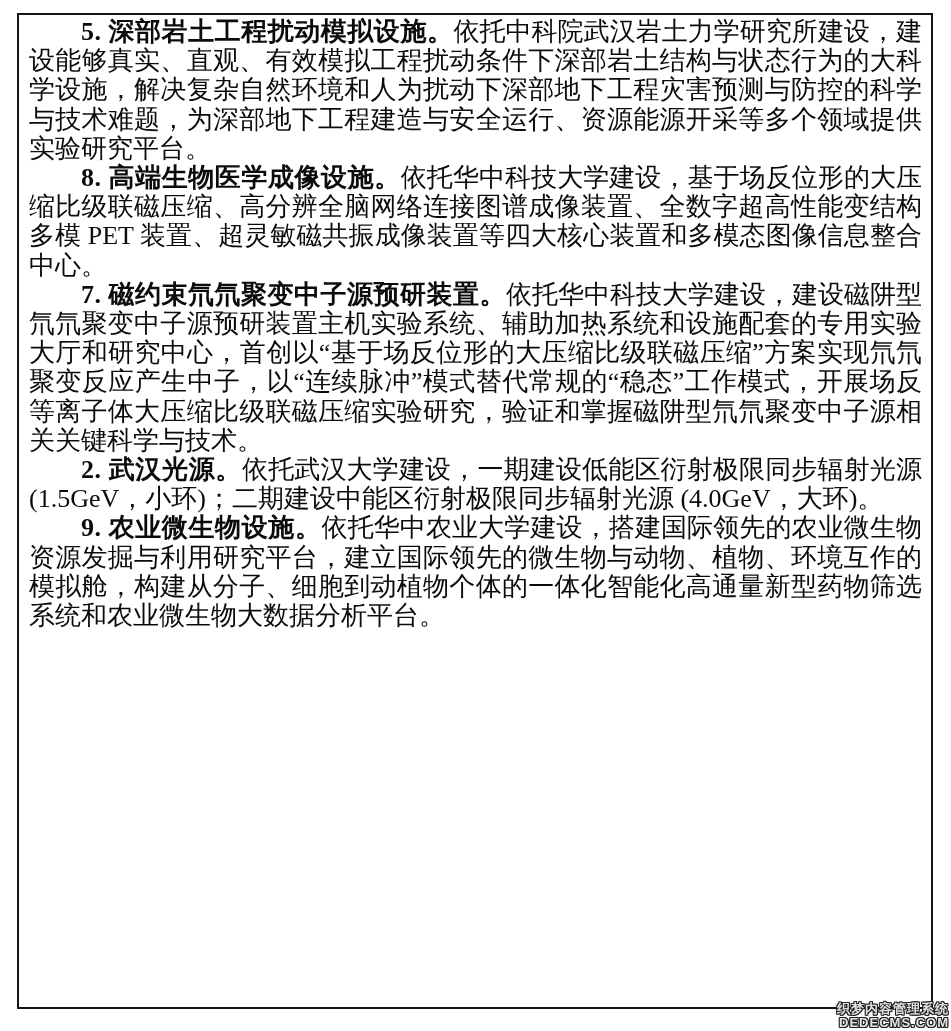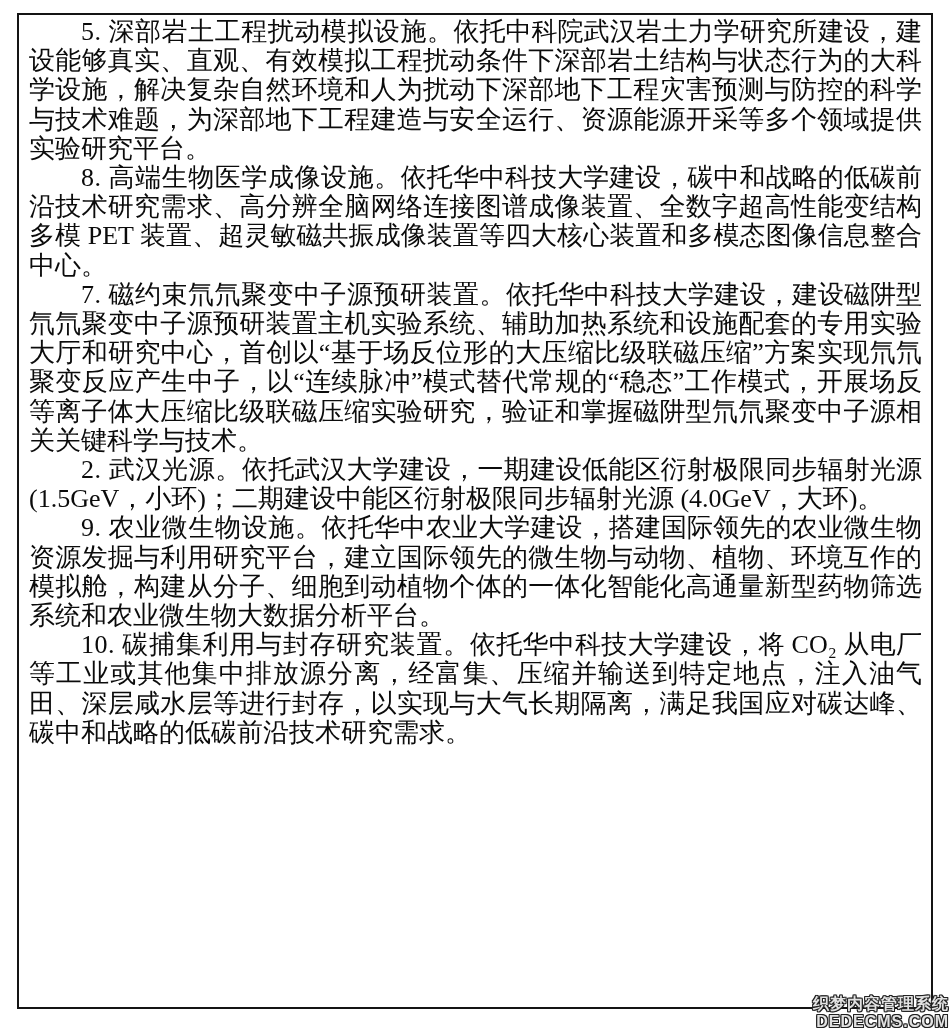--- a/index.html
+++ b/index.html
@@ -31,63 +31,62 @@
     line-height: 29.2px;
     color: #0b0b0b;
     text-align: justify;
   }
   .doc p {
     margin: 0;
     padding: 0;
     text-indent: 2em;
   }
   .head {
-    font-weight: normal;
+    font-weight: bold;
     letter-spacing: 0.5px;
   }
   .watermark {
     position: absolute;
     right: 2px;
     bottom: 0px;
     z-index: 5;
     text-align: right;
     font-family: "Liberation Sans", "DejaVu Sans", sans-serif;
     font-weight: bold;
     line-height: 1.12;
     pointer-events: none;
   }
   .wm-line {
     display: block;
-    font-size: 16px;
+    font-size: 13px;
     letter-spacing: 1px;
     color: #e2e2e2;
     text-shadow:
       -1px -1px 0 #222, 1px -1px 0 #222,
       -1px  1px 0 #222, 1px  1px 0 #222,
       -1px  0   0 #222, 1px  0   0 #222,
        0   -1px 0 #222, 0    1px 0 #222;
   }
 </style>
 </head>
 <body>
 
 <div class="frame">
   <div class="doc">
 
     <p><span class="head">5. 深部岩土工程扰动模拟设施。</span><span>依托中科院武汉岩土力学研究所建设，建设能够真实、直观、有效模拟工程扰动条件下深部岩土结构与状态行为的大科学设施，解决复杂自然环境和人为扰动下深部地下工程灾害预测与防控的科学与技术难题，为深部地下工程建造与安全运行、资源能源开采等多个领域提供实验研究平台。</span></p>
 
-    <p><span class="head">8. 高端生物医学成像设施。</span><span>依托华中科技大学建设，碳中和战略的低碳前沿技术研究需求、高分辨全脑网络连接图谱成像装置、全数字超高性能变结构多模 PET 装置、超灵敏磁共振成像装置等四大核心装置和多模态图像信息整合中心。</span></p>
+    <p><span class="head">8. 高端生物医学成像设施。</span><span>依托华中科技大学建设，基于场反位形的大压缩比级联磁压缩、高分辨全脑网络连接图谱成像装置、全数字超高性能变结构多模 PET 装置、超灵敏磁共振成像装置等四大核心装置和多模态图像信息整合中心。</span></p>
 
     <p><span class="head">7. 磁约束氘氘聚变中子源预研装置。</span><span>依托华中科技大学建设，建设磁阱型氘氘聚变中子源预研装置主机实验系统、辅助加热系统和设施配套的专用实验大厅和研究中心，首创以“基于场反位形的大压缩比级联磁压缩”方案实现氘氘聚变反应产生中子，以“连续脉冲”模式替代常规的“稳态”工作模式，开展场反等离子体大压缩比级联磁压缩实验研究，验证和掌握磁阱型氘氘聚变中子源相关关键科学与技术。</span></p>
 
     <p><span class="head">2. 武汉光源。</span><span>依托武汉大学建设，一期建设低能区衍射极限同步辐射光源(1.5GeV，小环)；二期建设中能区衍射极限同步辐射光源 (4.0GeV，大环)。</span></p>
 
     <p><span class="head">9. 农业微生物设施。</span><span>依托华中农业大学建设，搭建国际领先的农业微生物资源发掘与利用研究平台，建立国际领先的微生物与动物、植物、环境互作的模拟舱，构建从分子、细胞到动植物个体的一体化智能化高通量新型药物筛选系统和农业微生物大数据分析平台。</span></p>
 
-    <p><span class="head">10. 碳捕集利用与封存研究装置。</span><span>依托华中科技大学建设，将 CO₂ 从电厂等工业或其他集中排放源分离，经富集、压缩并输送到特定地点，注入油气田、深层咸水层等进行封存，以实现与大气长期隔离，满足我国应对碳达峰、碳中和战略的低碳前沿技术研究需求。</span></p>
 
 
 
   </div>
 </div>
 
 <div class="watermark">
   <span class="wm-line">织梦内容管理系统</span>
   <span class="wm-line">DEDECMS.COM</span>
 </div>

